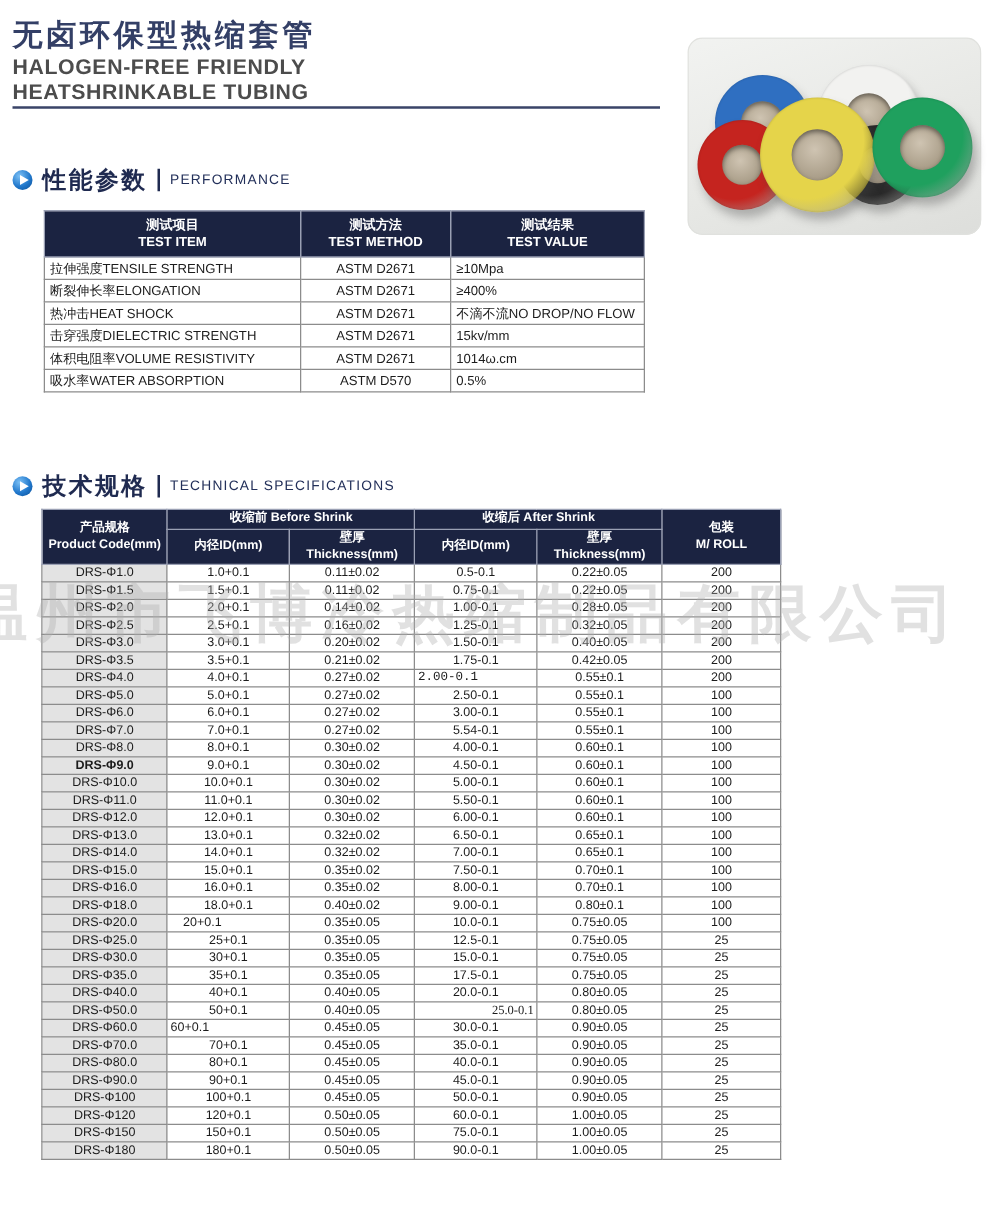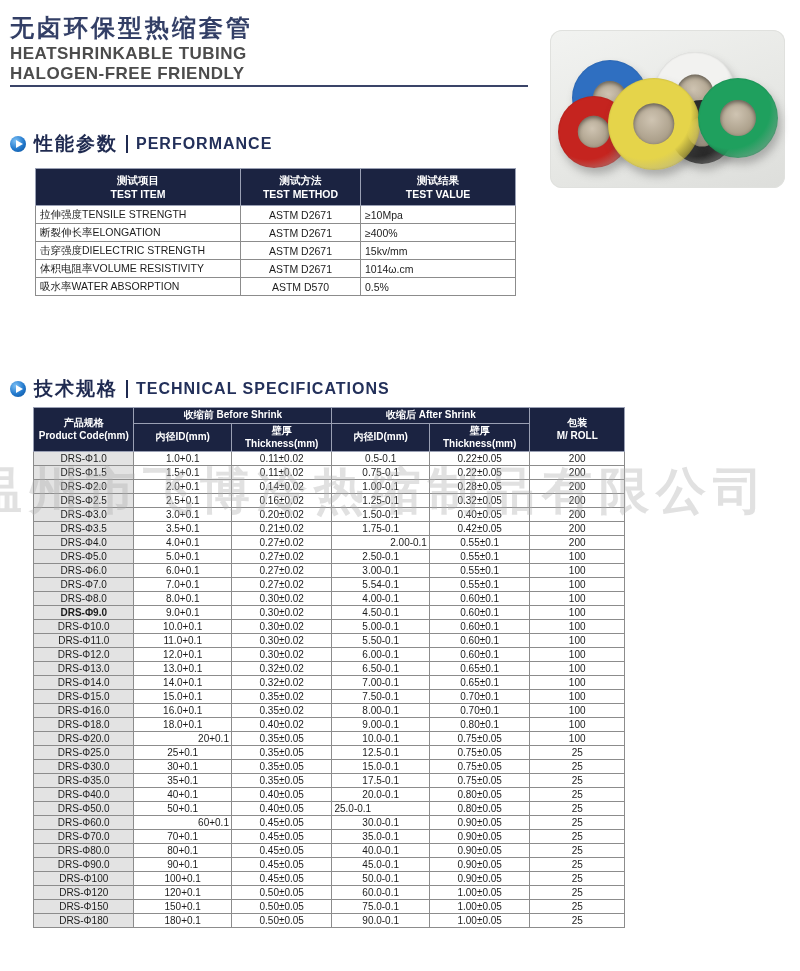--- a/index.html
+++ b/index.html
@@ -46,21 +46,21 @@
   
   .section-head{position:absolute;display:flex;align-items:center;gap:8px;}
   .section-head.perf{left:10px;top:131px;}
   .section-head.spec{left:10px;top:376px;}
   .sec-icon{width:16px;height:16px;border-radius:50%;flex:0 0 auto;position:relative;
     background:radial-gradient(circle at 35% 30%, #7cc0f5, #2178cc 55%, #0a4d94);}
   .sec-icon::after{content:"";position:absolute;left:6px;top:4px;
     border-left:7px solid #fff;border-top:4px solid transparent;border-bottom:4px solid transparent;}
   .sec-title-cn{font-size:19px;font-weight:bold;color:#1f2a50;letter-spacing:2px;}
   .sec-divider{width:2px;height:18px;background:#1f2a50;}
-  .sec-title-en{font-size:16px;font-weight:bold;color:#23305a;letter-spacing:1px;}
+  .sec-title-en{font-size:11px;font-weight:normal;color:#23305a;letter-spacing:1px;}
   
   table{border-collapse:collapse;table-layout:fixed;}
   th,td{border:1px solid #8c8c8c;}
   th{background:#1b2341;color:#ffffff;font-weight:bold;border-color:#9aa0b4;}
   
   .perf-table{position:absolute;left:35px;top:168px;width:480px;}
   .perf-table th{height:34px;font-size:10.5px;line-height:1.35;text-align:center;}
   .perf-table td{height:17px;font-size:10.5px;padding:0 4px;background:#fff;color:#1c1c1c;}
   .perf-table col.c0{width:205px;} .perf-table col.c1{width:120px;} .perf-table col.c2{width:155px;}
   
@@ -76,22 +76,22 @@
     position:absolute;left:-28px;top:458px;width:860px;height:62px;overflow:hidden;
     font-size:50px;font-weight:bold;letter-spacing:7px;white-space:nowrap;
     color:rgba(175,175,175,0.38);z-index:5;pointer-events:none;
   }
 </style>
 </head>
 <body>
 
 <div class="page-title">无卤环保型热缩套管</div>
 <div class="page-subtitle">
+  <div>HALOGEN-FREE FRIENDLY</div>
   <div>HEATSHRINKABLE TUBING</div>
-  <div>HALOGEN-FREE FRIENDLY</div>
 </div>
 <div class="title-rule"></div>
 
 <div class="photo-card">
     <div class="roll roll-0" style="--c: #2f6fc1;">
       <div class="core"></div>
     </div>
     <div class="roll roll-1" style="--c: #f2f2f0;">
       <div class="core"></div>
     </div>
@@ -141,20 +141,25 @@
   <tbody>
       <tr>
         <td style="text-align: left;">拉伸强度TENSILE STRENGTH</td>
         <td style="text-align: center;">ASTM D2671</td>
         <td style="text-align: left;">≥10Mpa</td>
       </tr>
       <tr>
         <td style="text-align: left;">断裂伸长率ELONGATION</td>
         <td style="text-align: center;">ASTM D2671</td>
         <td style="text-align: left;">≥400%</td>
+      </tr>
+      <tr>
+        <td style="text-align: left;">热冲击HEAT SHOCK</td>
+        <td style="text-align: center;">ASTM D2671</td>
+        <td style="text-align: left;">不滴不流NO DROP/NO FLOW</td>
       </tr>
       <tr>
         <td style="text-align: left;">击穿强度DIELECTRIC STRENGTH</td>
         <td style="text-align: center;">ASTM D2671</td>
         <td style="text-align: left;">15kv/mm</td>
       </tr>
       <tr>
         <td style="text-align: left;">体积电阻率VOLUME RESISTIVITY</td>
         <td style="text-align: center;">ASTM D2671</td>
         <td style="text-align: left;">1014ω.cm</td>
@@ -249,21 +254,21 @@
         <td style="text-align: center;">3.5+0.1</td>
         <td style="text-align: center;">0.21±0.02</td>
         <td style="text-align: center;">1.75-0.1</td>
         <td style="text-align: center;">0.42±0.05</td>
         <td style="text-align: center;">200</td>
       </tr>
       <tr>
         <td style="text-align: center;">DRS-Φ4.0</td>
         <td style="text-align: center;">4.0+0.1</td>
         <td style="text-align: center;">0.27±0.02</td>
-        <td style="text-align: right;">2.00-0.1</td>
+        <td style="text-align: left; font-family: Liberation Mono, monospace;">2.00-0.1</td>
         <td style="text-align: center;">0.55±0.1</td>
         <td style="text-align: center;">200</td>
       </tr>
       <tr>
         <td style="text-align: center;">DRS-Φ5.0</td>
         <td style="text-align: center;">5.0+0.1</td>
         <td style="text-align: center;">0.27±0.02</td>
         <td style="text-align: center;">2.50-0.1</td>
         <td style="text-align: center;">0.55±0.1</td>
         <td style="text-align: center;">100</td>
@@ -359,21 +364,21 @@
       <tr>
         <td style="text-align: center;">DRS-Φ18.0</td>
         <td style="text-align: center;">18.0+0.1</td>
         <td style="text-align: center;">0.40±0.02</td>
         <td style="text-align: center;">9.00-0.1</td>
         <td style="text-align: center;">0.80±0.1</td>
         <td style="text-align: center;">100</td>
       </tr>
       <tr>
         <td style="text-align: center;">DRS-Φ20.0</td>
-        <td style="text-align: right; padding-left: 12px;">20+0.1</td>
+        <td style="text-align: left; padding-left: 12px;">20+0.1</td>
         <td style="text-align: center;">0.35±0.05</td>
         <td style="text-align: center;">10.0-0.1</td>
         <td style="text-align: center;">0.75±0.05</td>
         <td style="text-align: center;">100</td>
       </tr>
       <tr>
         <td style="text-align: center;">DRS-Φ25.0</td>
         <td style="text-align: center;">25+0.1</td>
         <td style="text-align: center;">0.35±0.05</td>
         <td style="text-align: center;">12.5-0.1</td>
@@ -401,27 +406,27 @@
         <td style="text-align: center;">40+0.1</td>
         <td style="text-align: center;">0.40±0.05</td>
         <td style="text-align: center;">20.0-0.1</td>
         <td style="text-align: center;">0.80±0.05</td>
         <td style="text-align: center;">25</td>
       </tr>
       <tr>
         <td style="text-align: center;">DRS-Φ50.0</td>
         <td style="text-align: center;">50+0.1</td>
         <td style="text-align: center;">0.40±0.05</td>
-        <td style="text-align: left;">25.0-0.1</td>
+        <td style="text-align: right; font-family: Liberation Serif, serif;">25.0-0.1</td>
         <td style="text-align: center;">0.80±0.05</td>
         <td style="text-align: center;">25</td>
       </tr>
       <tr>
         <td style="text-align: center;">DRS-Φ60.0</td>
-        <td style="text-align: right;">60+0.1</td>
+        <td style="text-align: left;">60+0.1</td>
         <td style="text-align: center;">0.45±0.05</td>
         <td style="text-align: center;">30.0-0.1</td>
         <td style="text-align: center;">0.90±0.05</td>
         <td style="text-align: center;">25</td>
       </tr>
       <tr>
         <td style="text-align: center;">DRS-Φ70.0</td>
         <td style="text-align: center;">70+0.1</td>
         <td style="text-align: center;">0.45±0.05</td>
         <td style="text-align: center;">35.0-0.1</td>

